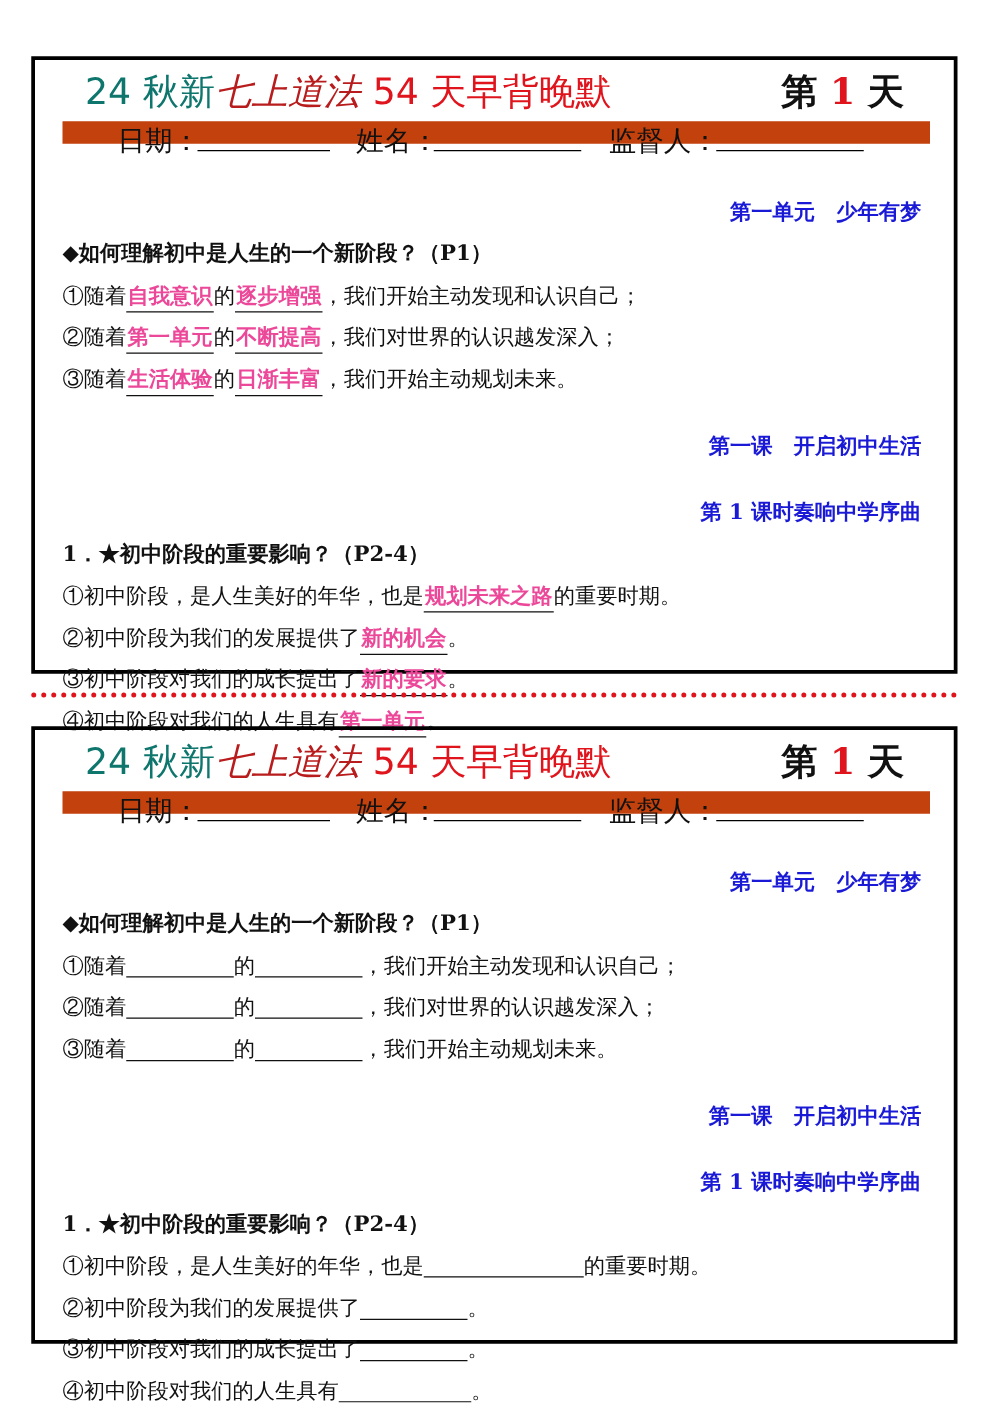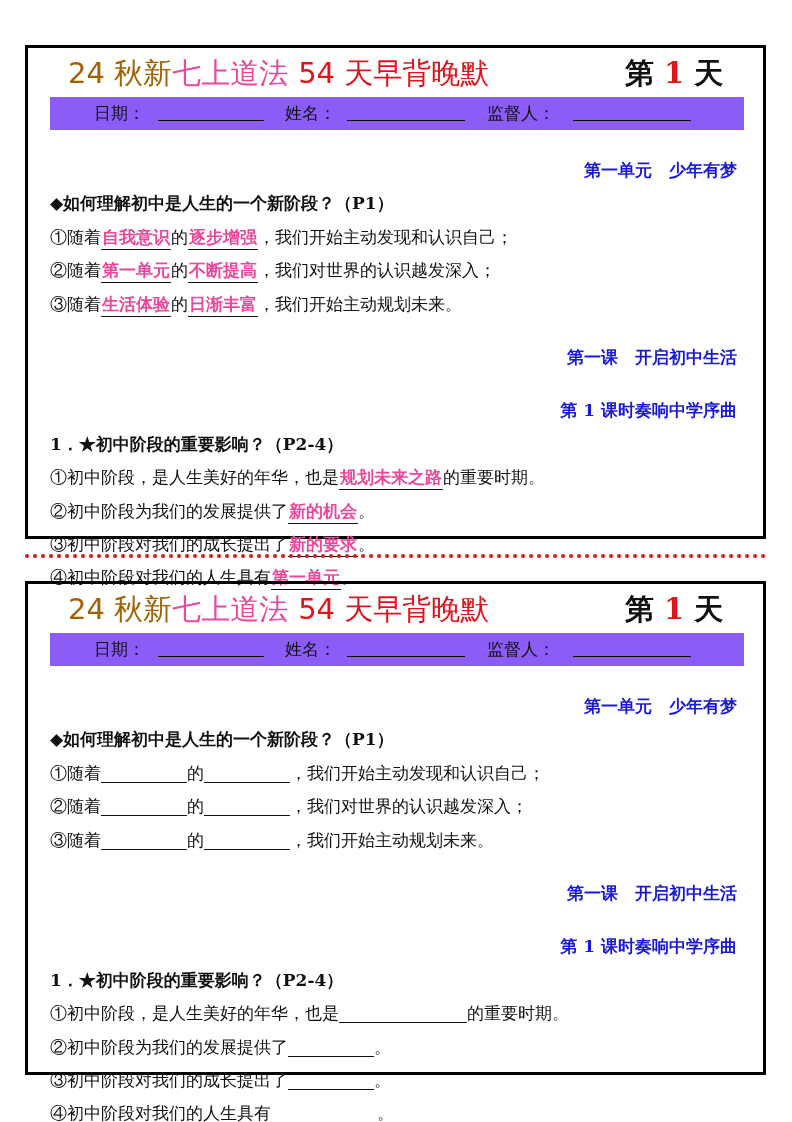--- a/index.html
+++ b/index.html
@@ -15,29 +15,29 @@
   #card-1 { top: 45px; height: 494px; }
   #card-2 { top: 581px; height: 494px; }
 
   .title {
     position: absolute; left: 0; right: 0; top: 4px; height: 42px;
     font-family: "DejaVu Sans", "Liberation Sans", sans-serif;
     font-size: 29px; line-height: 42px; white-space: nowrap;
   }
   .title .main { position: absolute; left: 40px; top: 0; }
   .title .day { position: absolute; left: 597px; top: 0; font-family: "DejaVu Serif", serif; font-weight: bold; }
-  .blue { color: #a16207; }
+  .blue { color: #0f766e; }
   .red { color: #e0141c; }
-  .black { color: #ec4899; }
+  .black { color: #b91c1c; font-style: italic; }
   .sp { display: inline-block; width: 10px; }
 
   .info-bar {
-    position: absolute; left: 22px; top: 49px; width: 694px; height: 33px;
-    background: #8b5cf6;
-    font-size: 17px; line-height: 33px; white-space: nowrap;
+    position: absolute; left: 22px; top: 49px; width: 694px; height: 18px;
+    background: #c2410c;
+    font-size: 22px; line-height: 33px; white-space: nowrap;
   }
   .info-bar .lbl { position: absolute; top: 0; }
   .info-bar .blank-line {
     position: absolute; top: 23px; height: 0; border-bottom: 1.5px solid #000;
   }
 
   .lines { position: absolute; left: 22px; right: 10px; top: 86px; }
   .line {
     height: 33.4px; line-height: 33.4px; font-size: 17px; white-space: nowrap;
   }

